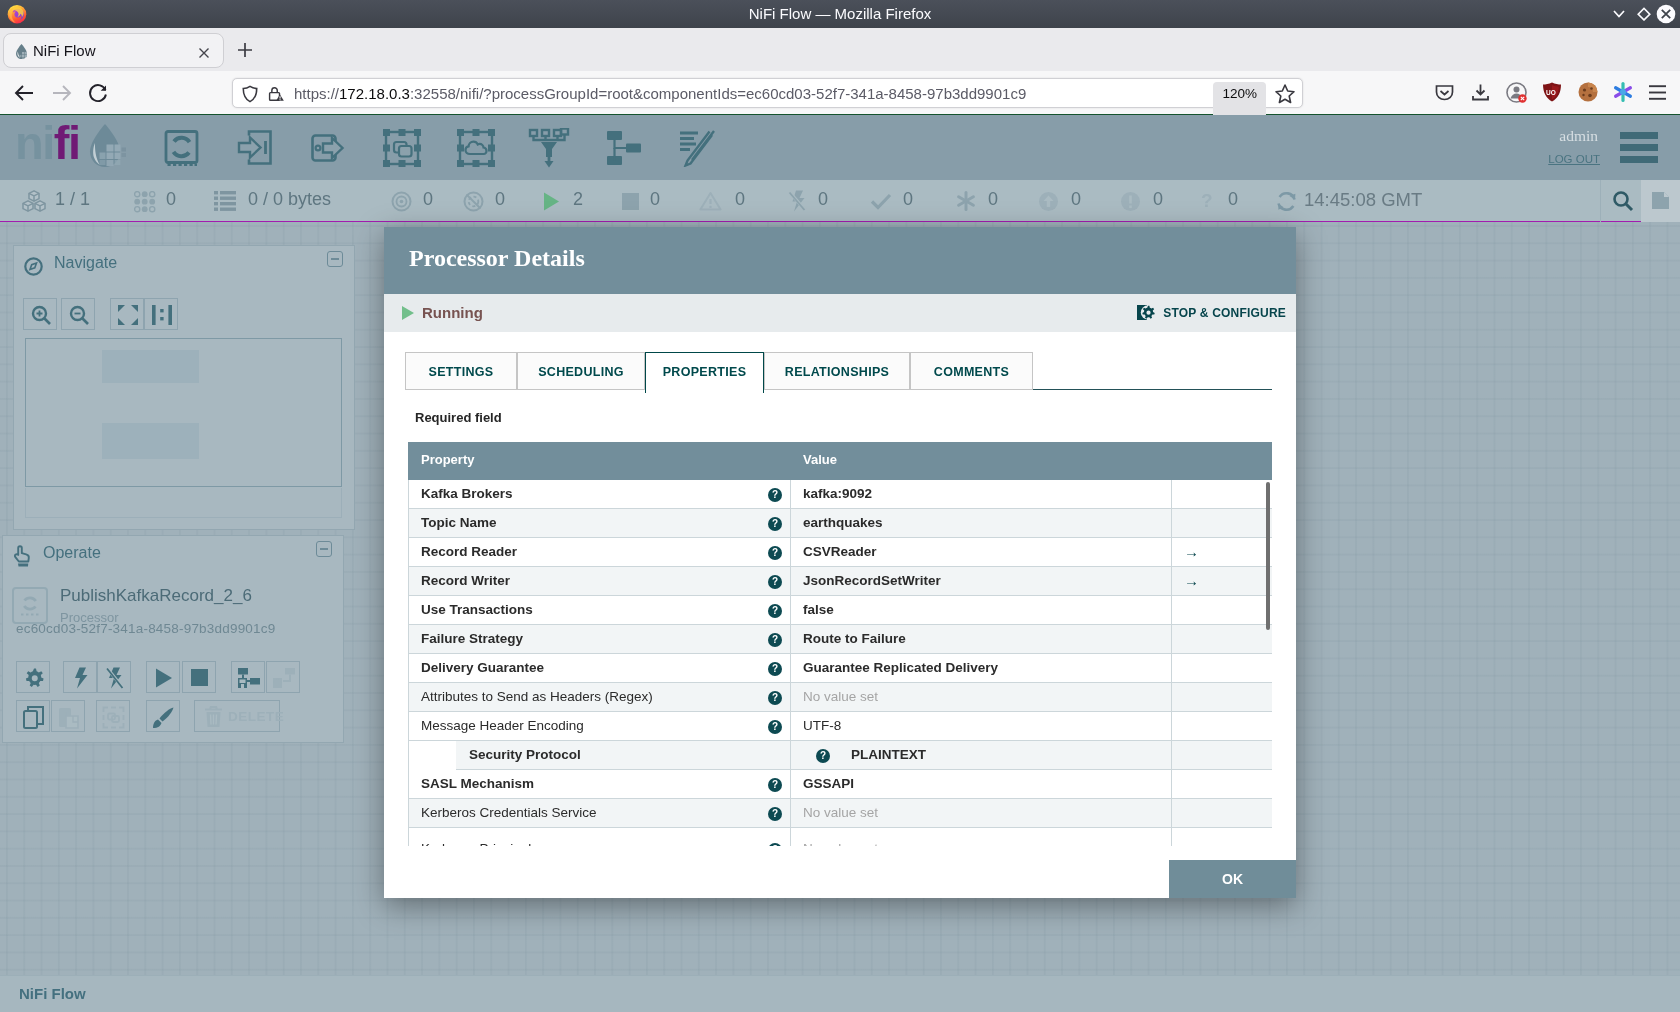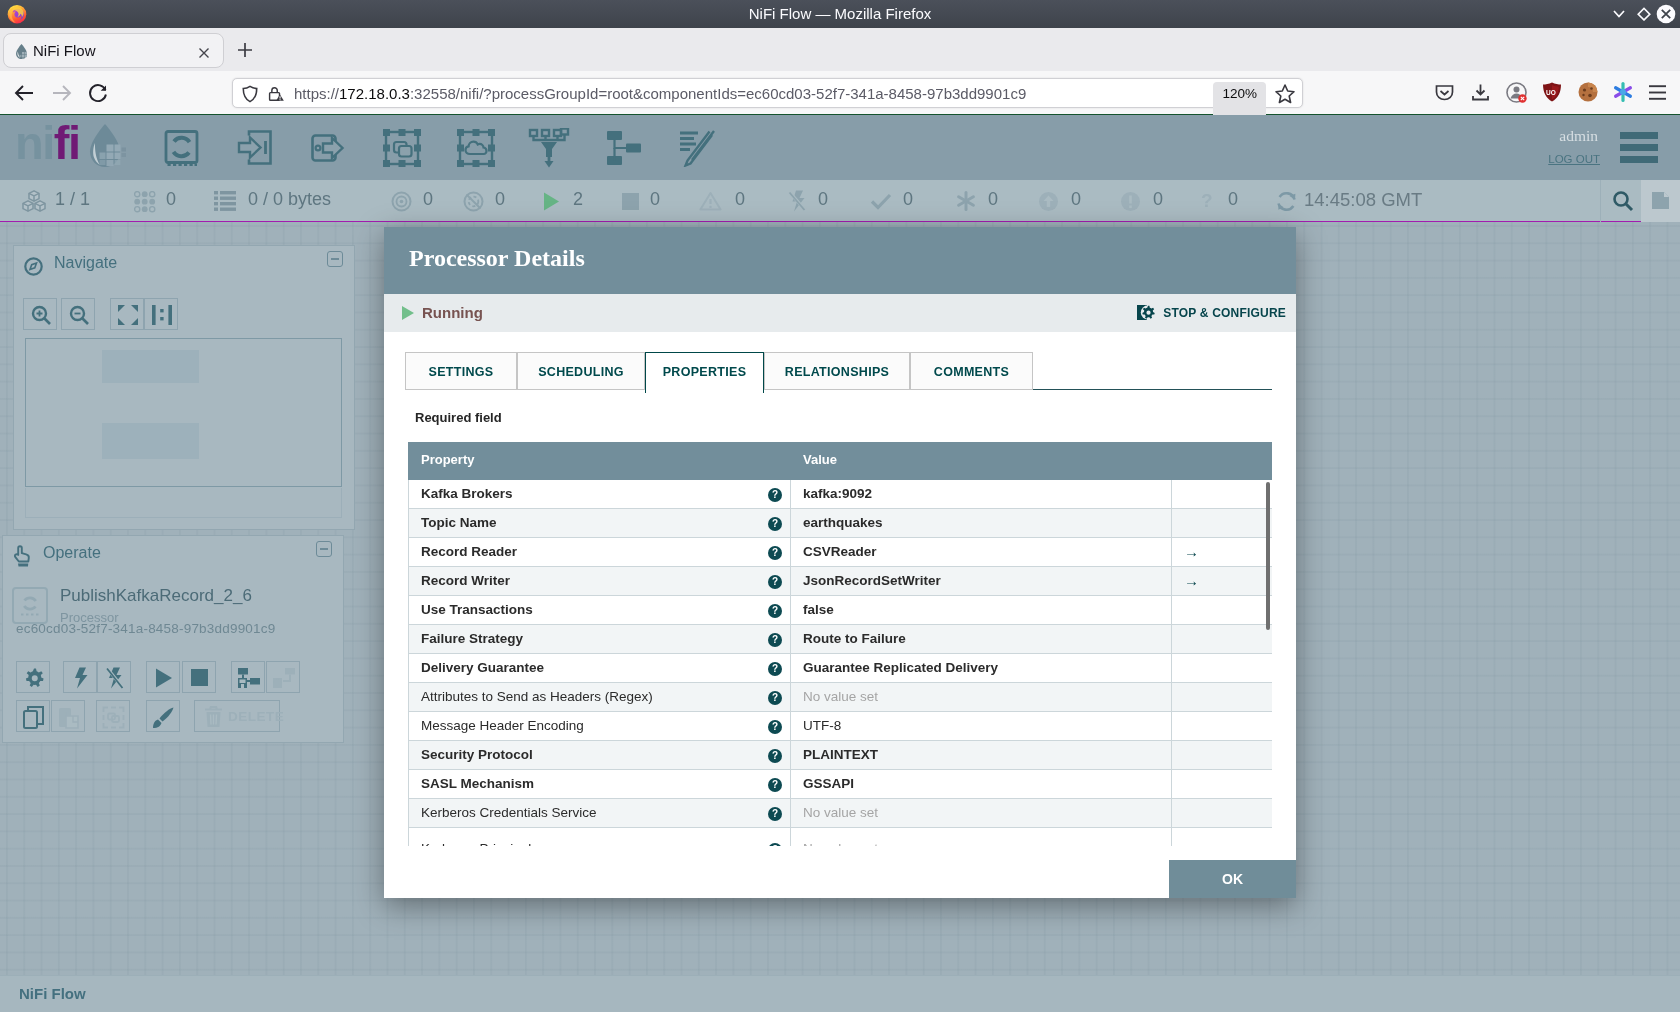--- a/index.html
+++ b/index.html
@@ -675,21 +675,21 @@
       <div class="prow alt" style="top:241px;">
           <span class="pname">Attributes to Send as Headers (Regex)</span>
           <span class="qmark">?</span>
           <span class="pval nv">No value set</span>
         </div>
       <div class="prow" style="top:270px;">
           <span class="pname">Message Header Encoding</span>
           <span class="qmark">?</span>
           <span class="pval">UTF-8</span>
         </div>
-      <div class="prow alt" style="top:299px;">
+      <div class="prow alt" style="top:299px;margin-left:48px;">
           <span class="pname b">Security Protocol</span>
           <span class="qmark">?</span>
           <span class="pval b">PLAINTEXT</span>
         </div>
       <div class="prow" style="top:328px;">
           <span class="pname b">SASL Mechanism</span>
           <span class="qmark">?</span>
           <span class="pval b">GSSAPI</span>
         </div>
       <div class="prow alt" style="top:357px;">

